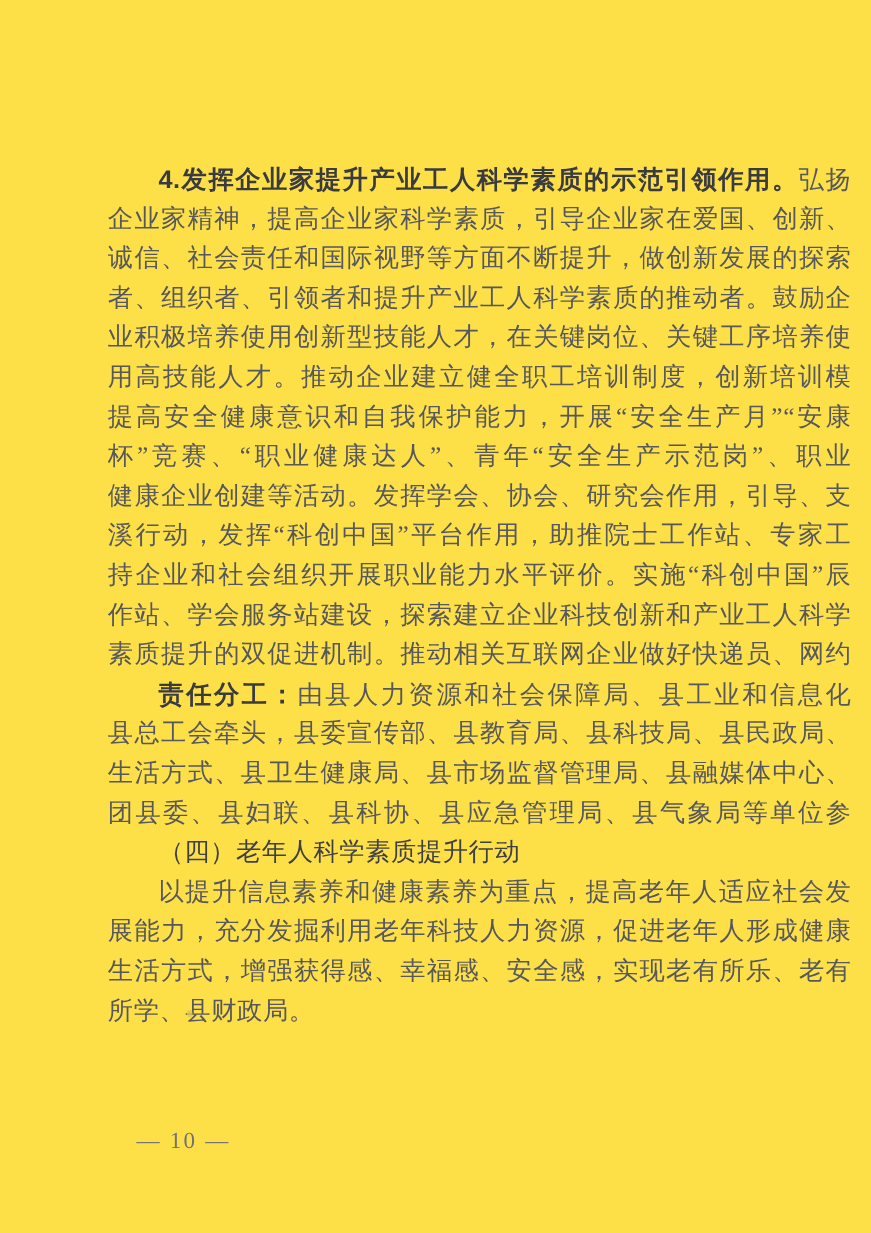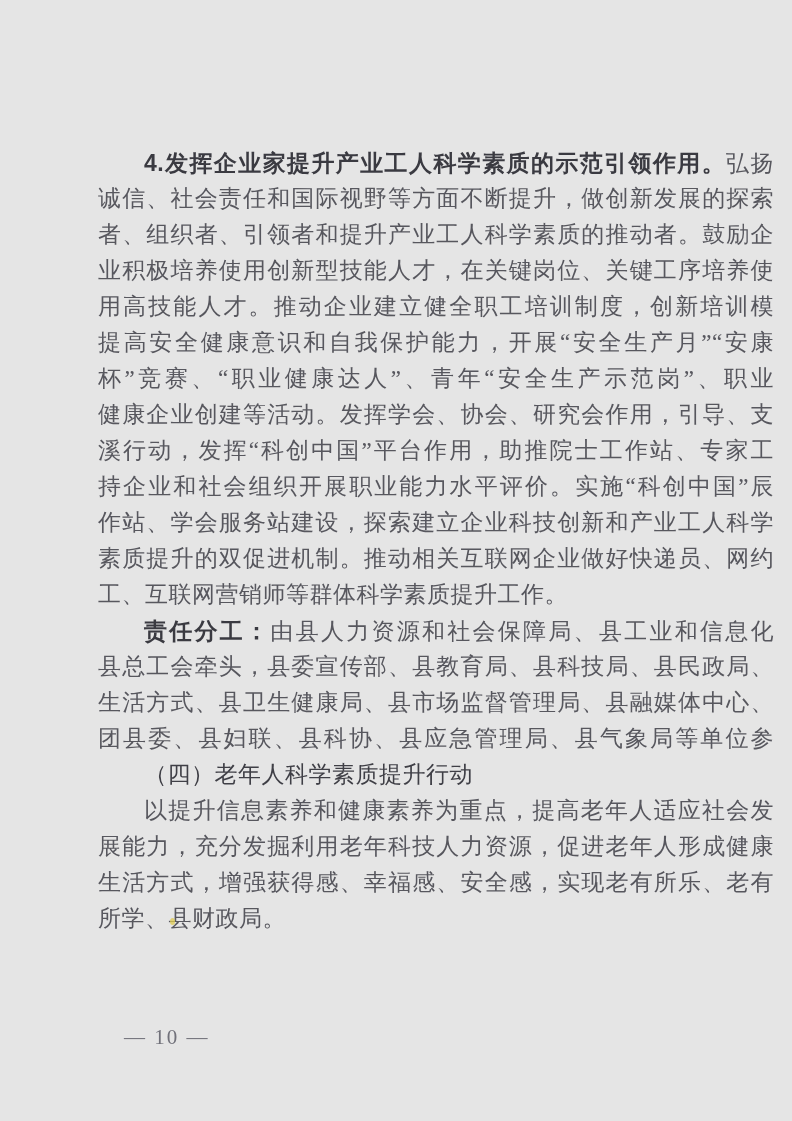--- a/index.html
+++ b/index.html
@@ -2,21 +2,21 @@
 <html><head>
 <meta charset="utf-8">
 <style>
   html, body { margin: 0; padding: 0; }
   body { background: #ffffff; }
 
   .page {
     position: relative;
     width: 792px;
     height: 1121px;
-    background: #e5e5e5;
+    background: #fde047;
     overflow: hidden;
     font-family: "Liberation Serif", "DejaVu Serif", serif;
   }
 
   .textblock {
     position: absolute;
     left: 98px;
     top: 145px;
     width: 676px;
   }
@@ -71,32 +71,32 @@
     border-radius: 50%;
   }
 </style>
 </head>
 <body>
 
 <div class="page">
   <main class="textblock" id="doc-body">
       <div class="paragraph">
         <div class="line indent"><span class="run hei">4.发挥企业家提升产业工人科学素质的示范引领作用。</span><span class="run">弘扬</span></div>
+        <div class="line"><span class="run">企业家精神，提高企业家科学素质，引导企业家在爱国、创新、</span></div>
         <div class="line"><span class="run">诚信、社会责任和国际视野等方面不断提升，做创新发展的探索</span></div>
         <div class="line"><span class="run">者、组织者、引领者和提升产业工人科学素质的推动者。鼓励企</span></div>
         <div class="line"><span class="run">业积极培养使用创新型技能人才，在关键岗位、关键工序培养使</span></div>
         <div class="line"><span class="run">用高技能人才。推动企业建立健全职工培训制度，创新培训模式，</span></div>
         <div class="line"><span class="run">提高安全健康意识和自我保护能力，开展“安全生产月”“安康</span></div>
         <div class="line"><span class="run">杯”竞赛、“职业健康达人”、青年“安全生产示范岗”、职业</span></div>
         <div class="line"><span class="run">健康企业创建等活动。发挥学会、协会、研究会作用，引导、支</span></div>
         <div class="line"><span class="run">溪行动，发挥“科创中国”平台作用，助推院士工作站、专家工</span></div>
         <div class="line"><span class="run">持企业和社会组织开展职业能力水平评价。实施“科创中国”辰</span></div>
         <div class="line"><span class="run">作站、学会服务站建设，探索建立企业科技创新和产业工人科学</span></div>
         <div class="line"><span class="run">素质提升的双促进机制。推动相关互联网企业做好快递员、网约</span></div>
-        <div class="line last"><span class="run">工、互联网营销师等群体科学素质提升工作。</span></div>
       </div>
       <div class="paragraph">
         <div class="line indent"><span class="run hei">责任分工：</span><span class="run">由县人力资源和社会保障局、县工业和信息化局、</span></div>
         <div class="line"><span class="run">县总工会牵头，县委宣传部、县教育局、县科技局、县民政局、</span></div>
         <div class="line"><span class="run">生活方式、县卫生健康局、县市场监督管理局、县融媒体中心、</span></div>
         <div class="line"><span class="run">团县委、县妇联、县科协、县应急管理局、县气象局等单位参加。</span></div>
       </div>
       <div class="paragraph">
         <div class="line indent last"><span class="run kai">（四）老年人科学素质提升行动</span></div>
       </div>

